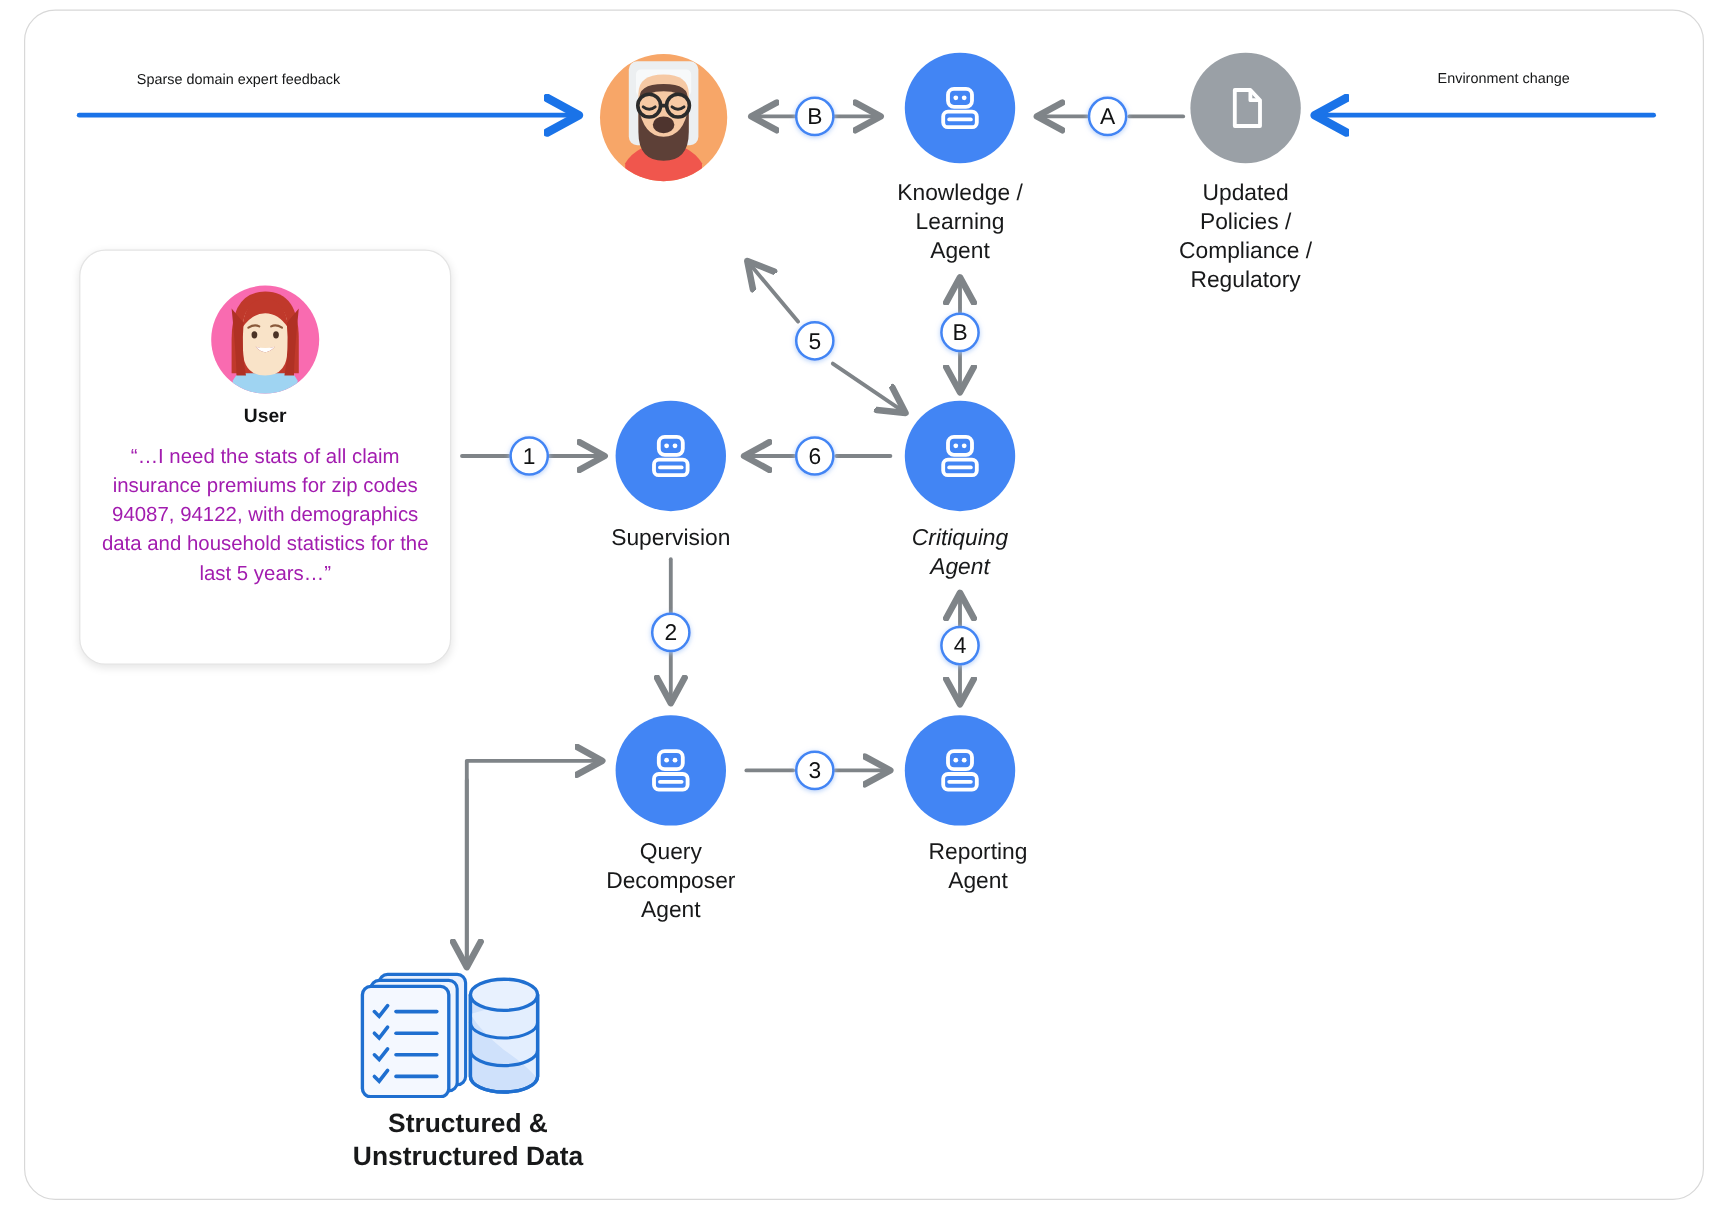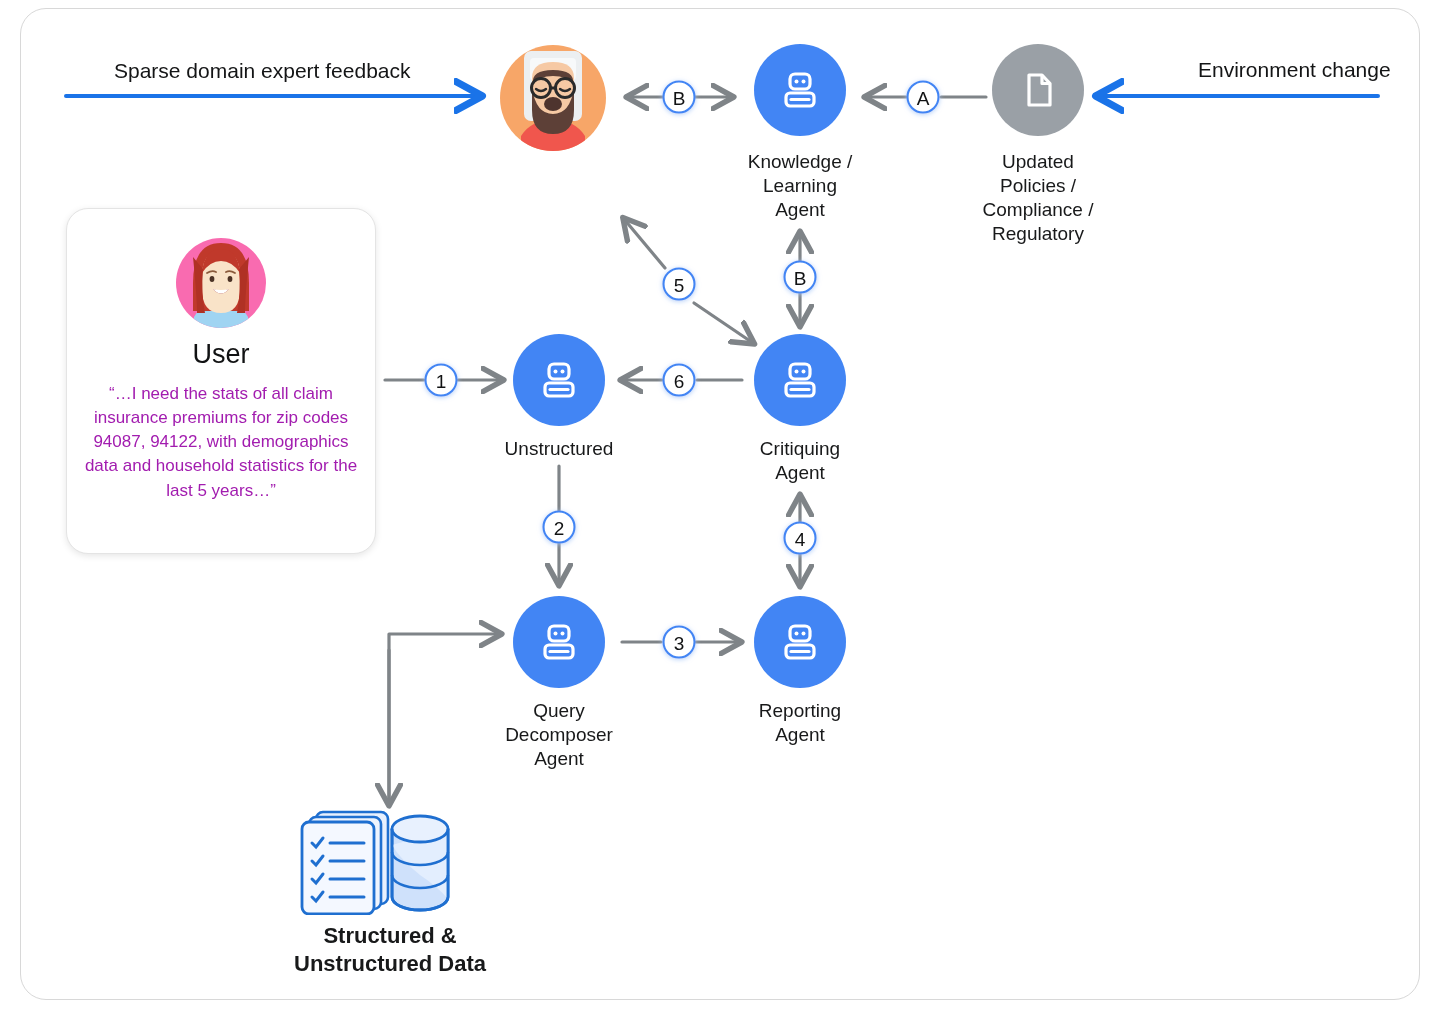--- a/index.html
+++ b/index.html
@@ -65,36 +65,36 @@
     border: 1.5px solid #e4e4e4;
     border-radius: 22px;
     box-shadow: 0 2px 7px rgba(0,0,0,0.10);
     box-sizing: border-box;
     display: flex;
     flex-direction: column;
     align-items: center;
     padding-top: 28px;
   }
   .user-name {
-    font-size: 27px;
-    font-weight: normal;
+    font-size: 16px;
+    font-weight: bold;
     color: #111213;
     margin-top: 10px;
   }
   .user-quote {
     font-size: 17px;
     line-height: 1.42;
     color: #a21caf;
     text-align: center;
     padding: 12px 14px 0 14px;
   }
   
   .flow-label {
     position: absolute;
-    font-size: 21px;
+    font-size: 12px;
     color: #141516;
     white-space: nowrap;
   }
   
   .data-label {
     position: absolute;
     text-align: center;
     font-size: 22px;
     line-height: 1.26;
     color: #18191a;
@@ -291,32 +291,32 @@
 
   <div class="node agent" style="left:513px; top:334px; width:92px; height:92px;">
     <svg width="46" height="46" viewBox="0 0 46 46">
       <rect x="13" y="7" width="20" height="15" rx="5" fill="none" stroke="#ffffff" stroke-width="3.2"></rect>
       <circle cx="19.5" cy="14.5" r="2" fill="#ffffff"></circle>
       <circle cx="26.5" cy="14.5" r="2" fill="#ffffff"></circle>
       <rect x="9" y="26" width="28" height="13" rx="4" fill="none" stroke="#ffffff" stroke-width="3.2"></rect>
       <line x1="14" y1="32.5" x2="32" y2="32.5" stroke="#ffffff" stroke-width="3.2" stroke-linecap="round"></line>
     </svg>
   </div>
-  <div class="node-label" style="left:459px; top:437px; width:200px;">Unstructured</div>
+  <div class="node-label" style="left:459px; top:437px; width:200px;">Supervision</div>
 
   <div class="node agent" style="left:754px; top:334px; width:92px; height:92px;">
     <svg width="46" height="46" viewBox="0 0 46 46">
       <rect x="13" y="7" width="20" height="15" rx="5" fill="none" stroke="#ffffff" stroke-width="3.2"></rect>
       <circle cx="19.5" cy="14.5" r="2" fill="#ffffff"></circle>
       <circle cx="26.5" cy="14.5" r="2" fill="#ffffff"></circle>
       <rect x="9" y="26" width="28" height="13" rx="4" fill="none" stroke="#ffffff" stroke-width="3.2"></rect>
       <line x1="14" y1="32.5" x2="32" y2="32.5" stroke="#ffffff" stroke-width="3.2" stroke-linecap="round"></line>
     </svg>
   </div>
-  <div class="node-label" style="left:700px; top:437px; width:200px;">Critiquing
+  <div class="node-label" style="left:700px; top:437px; width:200px;font-style:italic;">Critiquing
 Agent</div>
 
   <div class="node agent" style="left:513px; top:596px; width:92px; height:92px;">
     <svg width="46" height="46" viewBox="0 0 46 46">
       <rect x="13" y="7" width="20" height="15" rx="5" fill="none" stroke="#ffffff" stroke-width="3.2"></rect>
       <circle cx="19.5" cy="14.5" r="2" fill="#ffffff"></circle>
       <circle cx="26.5" cy="14.5" r="2" fill="#ffffff"></circle>
       <rect x="9" y="26" width="28" height="13" rx="4" fill="none" stroke="#ffffff" stroke-width="3.2"></rect>
       <line x1="14" y1="32.5" x2="32" y2="32.5" stroke="#ffffff" stroke-width="3.2" stroke-linecap="round"></line>
     </svg>
@@ -327,21 +327,21 @@
 
   <div class="node agent" style="left:754px; top:596px; width:92px; height:92px;">
     <svg width="46" height="46" viewBox="0 0 46 46">
       <rect x="13" y="7" width="20" height="15" rx="5" fill="none" stroke="#ffffff" stroke-width="3.2"></rect>
       <circle cx="19.5" cy="14.5" r="2" fill="#ffffff"></circle>
       <circle cx="26.5" cy="14.5" r="2" fill="#ffffff"></circle>
       <rect x="9" y="26" width="28" height="13" rx="4" fill="none" stroke="#ffffff" stroke-width="3.2"></rect>
       <line x1="14" y1="32.5" x2="32" y2="32.5" stroke="#ffffff" stroke-width="3.2" stroke-linecap="round"></line>
     </svg>
   </div>
-  <div class="node-label" style="left:700px; top:699px; width:200px;">Reporting
+  <div class="node-label" style="left:715px; top:699px; width:200px;">Reporting
 Agent</div>
 
   <div style="position:absolute; left:292px; top:805px; width:196px; height:110px;">
     <svg width="196" height="110" viewBox="0 0 196 110">
 
       <rect x="24" y="7" width="72" height="92" rx="7" fill="#e8f0fe" stroke="#1f6fd0" stroke-width="2.6"></rect>
       <rect x="17" y="12" width="72" height="92" rx="7" fill="#eef4fe" stroke="#1f6fd0" stroke-width="2.6"></rect>
       <rect x="10" y="17" width="72" height="92" rx="7" fill="#f4f8ff" stroke="#1f6fd0" stroke-width="2.8"></rect>
       <g stroke="#1f6fd0" stroke-width="3" stroke-linecap="round" fill="none">
         <path d="M20,38 l4,4 l7,-9"></path>

